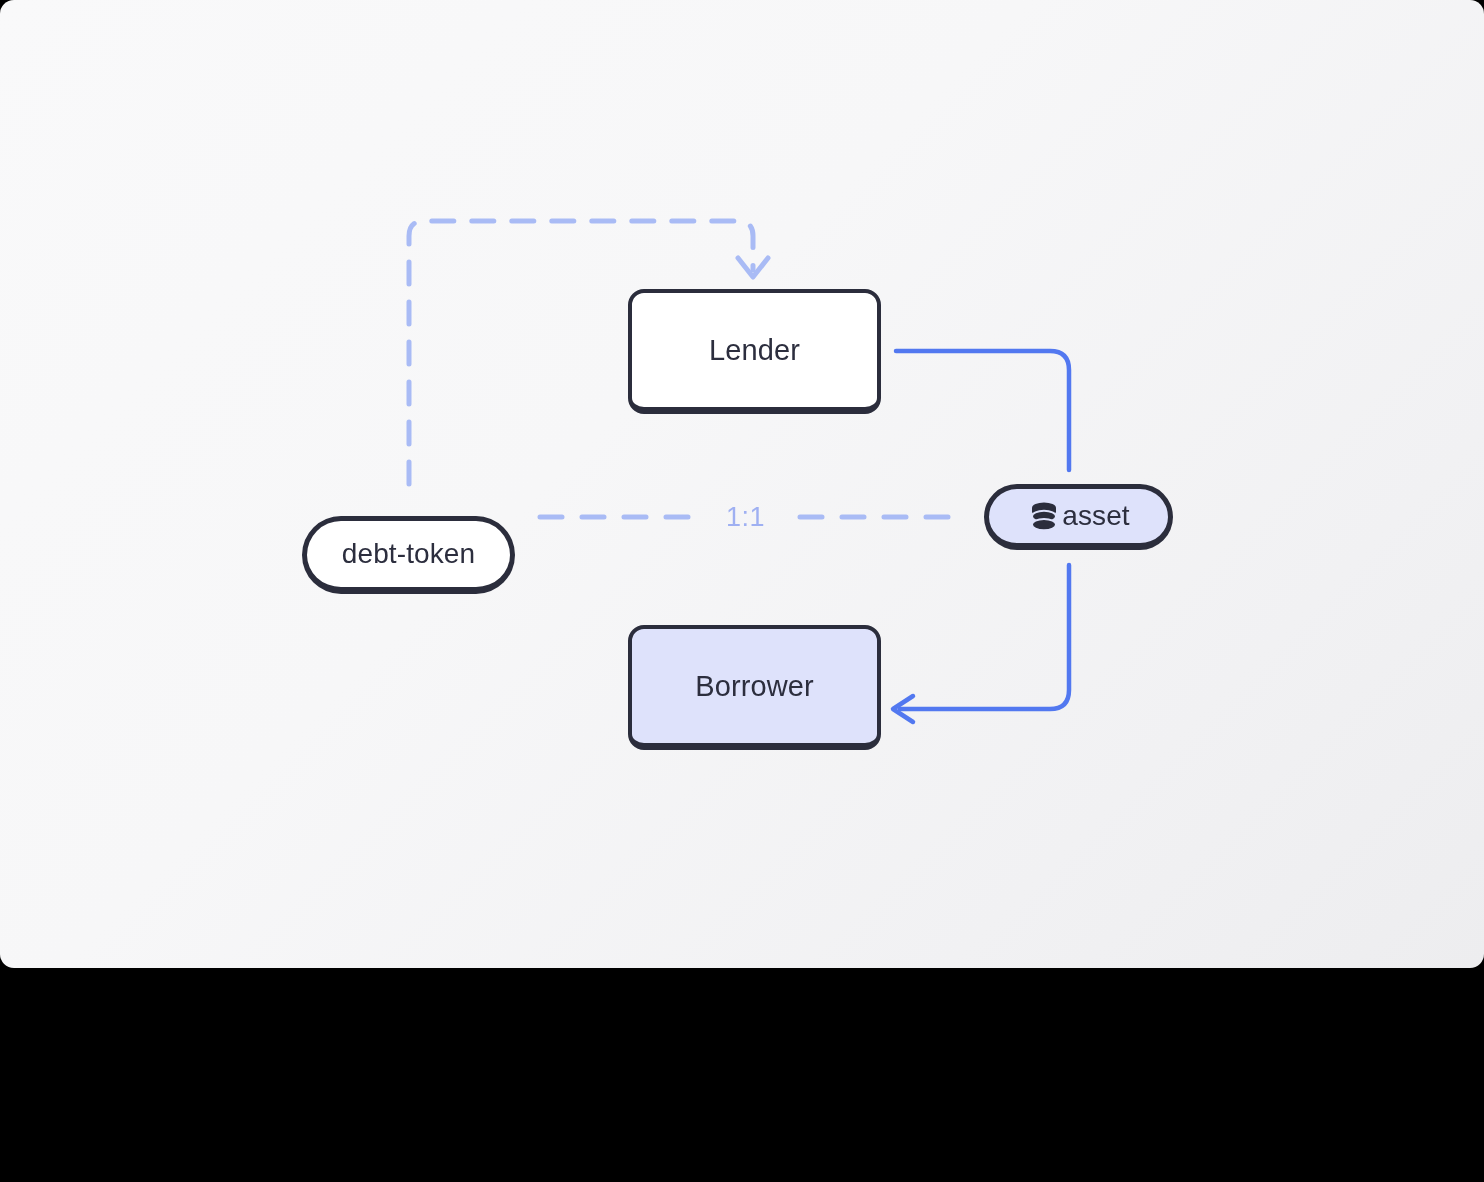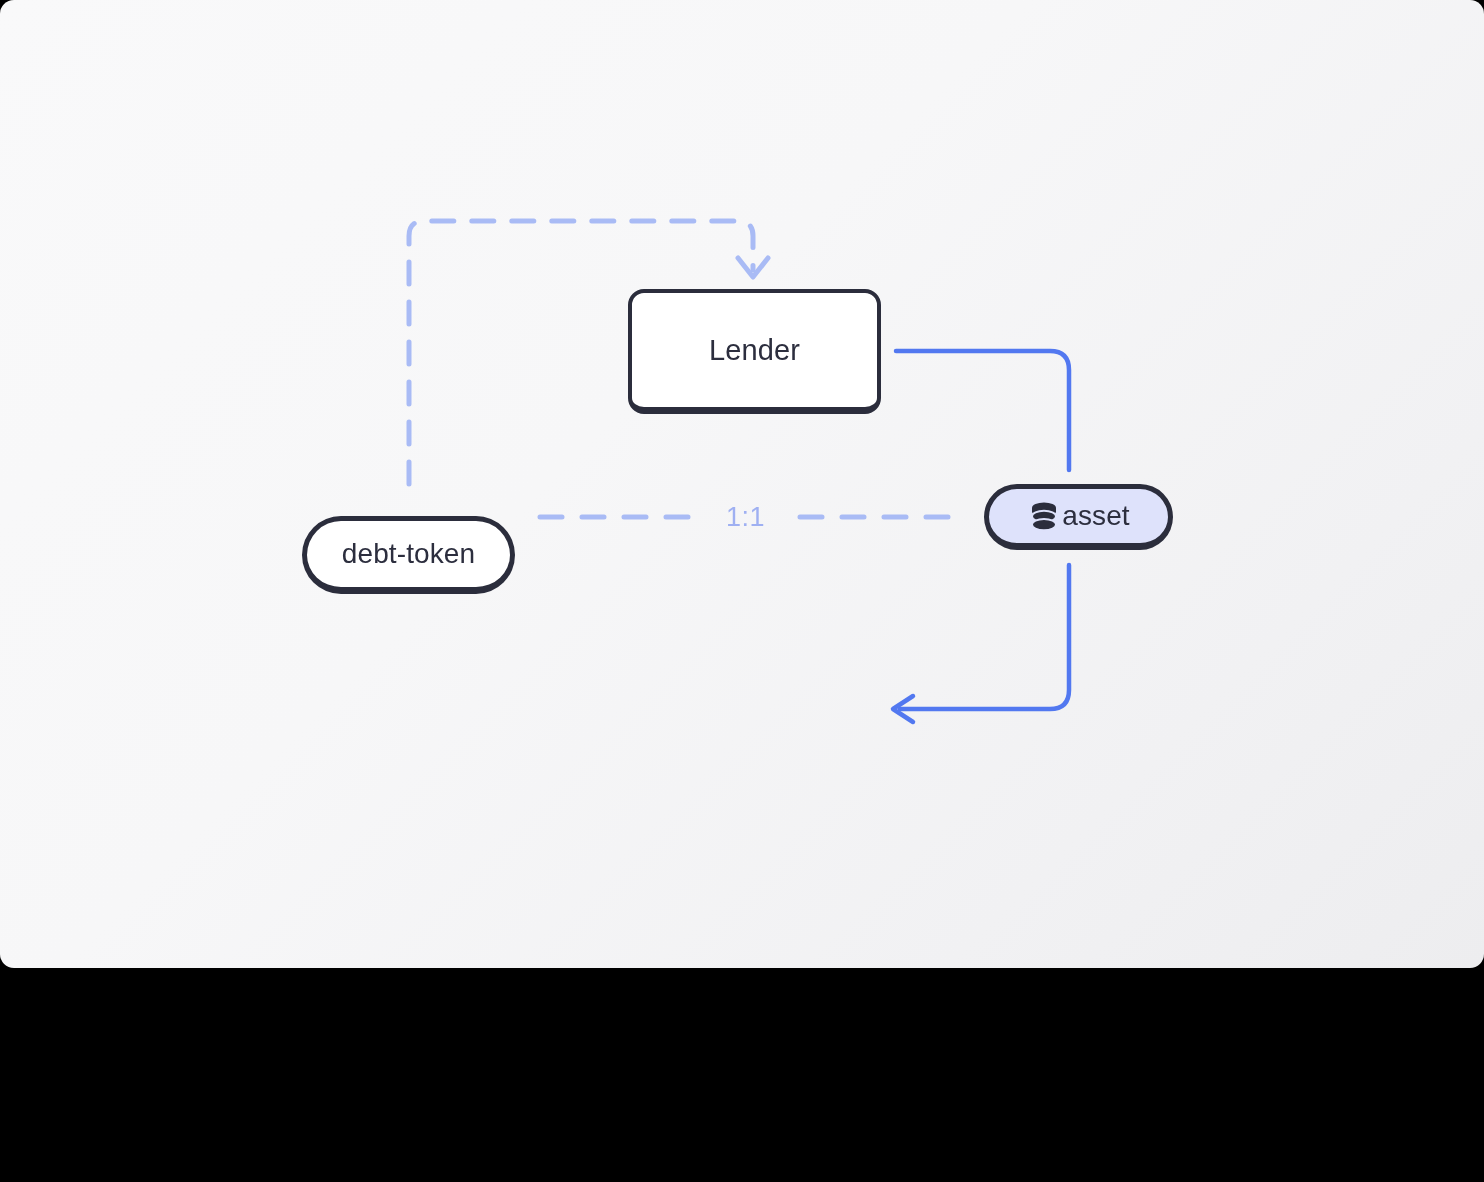--- a/index.html
+++ b/index.html
@@ -152,20 +152,23 @@
         <path d="M 1069,565 L 1069,690 Q 1069,709 1050,709 L 900,709" fill="none" stroke="#5278f0" stroke-width="4.5" stroke-linecap="round" stroke-linejoin="round"></path>
         <path d="M 913,696 L 893,709 L 913,722" fill="none" stroke="#5278f0" stroke-width="4.5" stroke-linecap="round" stroke-linejoin="round"></path>
       </svg>
 
       <div class="edge-label" id="label-ratio">1:1</div>
 
       <div class="node node-rect fill-white" id="node-lender">
         <span class="node-label">Lender</span>
       </div>
 
+      <div class="node node-rect fill-lav" id="node-borrower">
+        <span class="node-label">Borrower</span>
+      </div>
 
       <div class="node node-pill fill-white" id="node-debt-token">
         <span class="node-label">debt-token</span>
       </div>
 
       <div class="node node-pill fill-lav" id="node-asset">
         <svg class="coins-icon" viewBox="0 0 34 31">
           <ellipse cx="17" cy="7" rx="12" ry="5.6" fill="#2b2d3c"></ellipse>
           <path d="M5 7 v3.2 c0 3.1 5.4 5.6 12 5.6 s12 -2.5 12 -5.6 V7 Z" fill="#2b2d3c"></path>
           <ellipse cx="17" cy="15.3" rx="12" ry="5.6" fill="#2b2d3c" stroke="#dee2fb" stroke-width="1.9"></ellipse>

